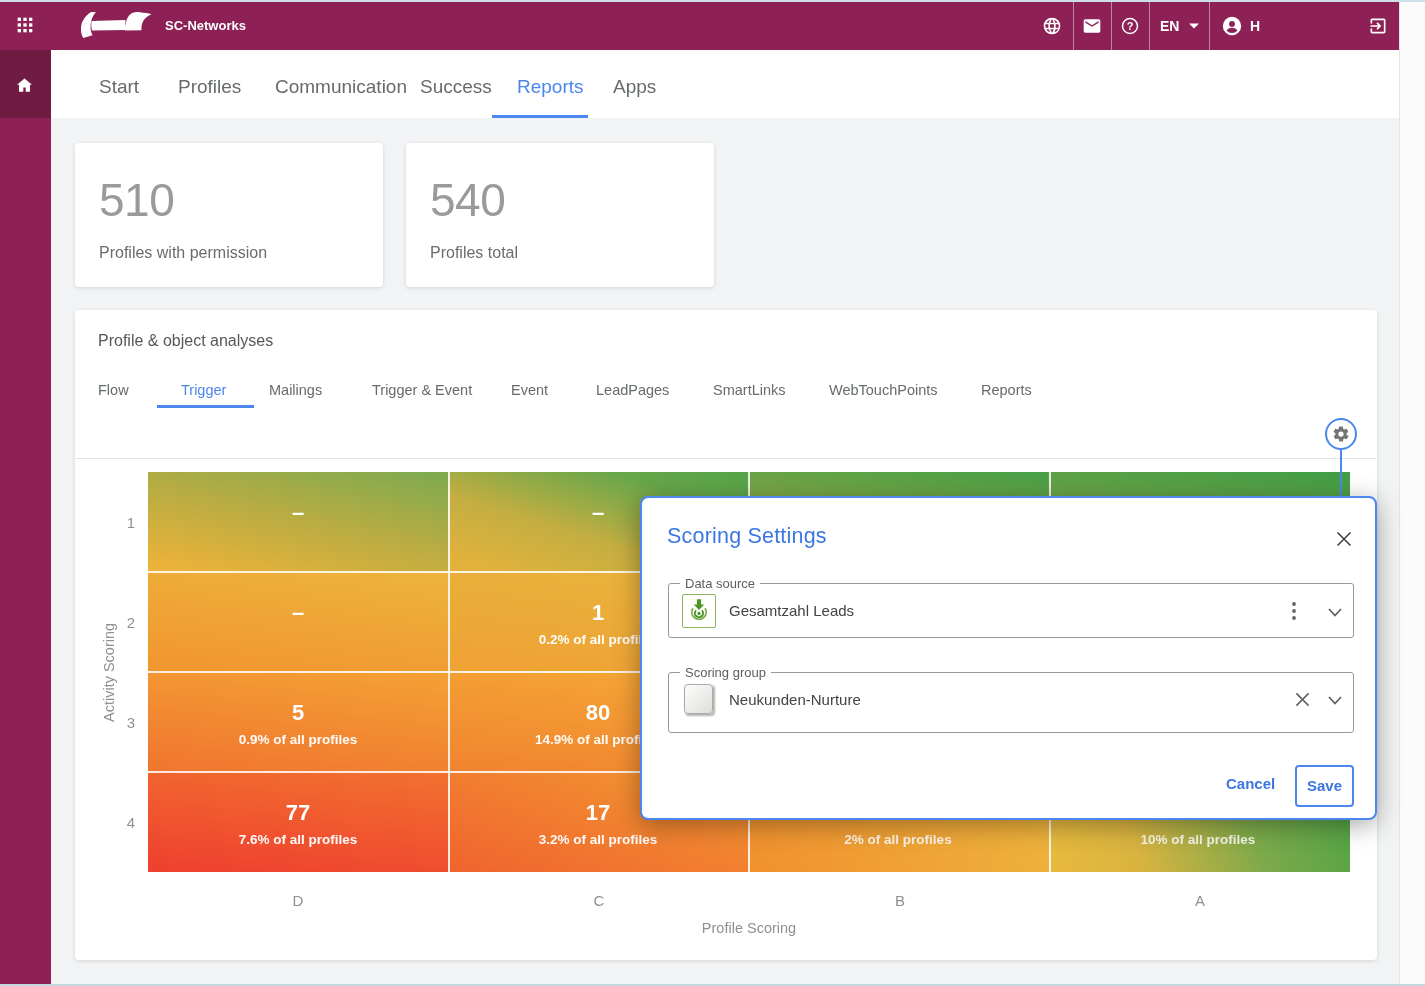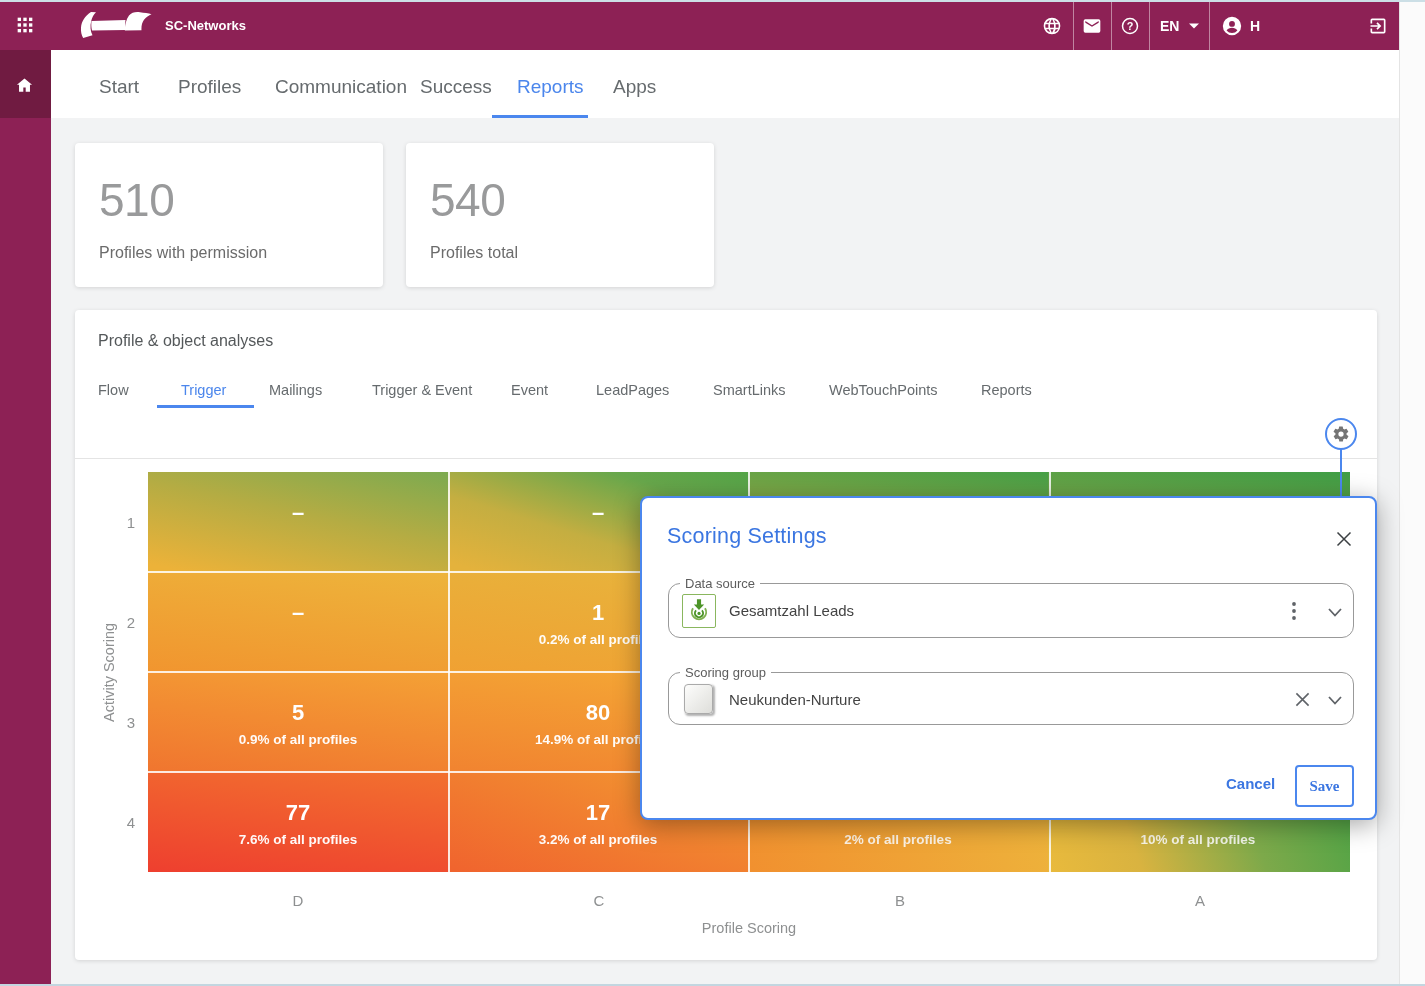--- a/index.html
+++ b/index.html
@@ -42,25 +42,25 @@
 .ylab { position:absolute; left:40px; width:20px; text-align:right; font-size:15px; color:#8e9091; }
 .xlab { position:absolute; top:582px; width:40px; text-align:center; font-size:15px; color:#8e9091; }
 #ylab-title { left:26px; top:412px; font-size:14.5px; color:#8e9091; transform:rotate(-90deg); transform-origin:left top; white-space:nowrap; }
 #xlab-title { left:609px; top:610px; width:130px; text-align:center; font-size:14.5px; color:#8e9091; }
 
 #gearline { left:1340px; top:447px; width:2px; height:50px; background:#4b87ee; }
 #gearcirc { left:1325px; top:418px; width:32px; height:32px; border-radius:50%; background:#fff; border:2px solid #4b87ee; }
 
 #modal { left:640px; top:496px; width:737px; height:324px; background:#fff; border:2px solid #4b87ee; border-radius:8px; box-shadow:0 5px 26px rgba(0,0,0,0.35); }
 #mtitle { left:25px; top:26px; font-size:21.5px; color:#3b76e1; font-weight:400; letter-spacing:0.2px; }
-.fieldset { position:absolute; left:26px; width:686px; border:1px solid #999; border-radius:12px; background:#fff; }
+.fieldset { position:absolute; left:26px; width:686px; border:1px solid #999; border-radius:3px; background:#fff; }
 .legend { position:absolute; left:11px; top:-8px; background:#fff; padding:0 5px; font-size:13px; color:#5d5d5d; }
 .ftext { position:absolute; left:60px; top:18px; font-size:15px; color:#434343; }
 #cancelbtn { left:584px; top:277px; font-size:15px; font-weight:700; color:#3b76e1; }
-#savebtn { left:653px; top:267px; width:59px; height:42px; border:2px solid #4b87ee; border-radius:4px; color:#3b76e1; font-size:15px; font-weight:700; text-align:center; line-height:38px; background:#fff;font-family:Liberation Serif, serif; }
+#savebtn { left:653px; top:267px; width:59px; height:42px; border:2px solid #4b87ee; border-radius:4px; color:#3b76e1; font-size:15px; font-weight:700; text-align:center; line-height:38px; background:#fff; }
 </style>
 </head>
 <body>
 <div id="page">
   <div class="abs" id="content"></div>
   <div class="abs" id="topline"></div>
   <div class="abs" id="botline"></div>
   <div class="abs" id="topbar"></div>
   <div class="abs" id="rightstrip"></div>
   <div class="abs" id="sidebar"></div>
@@ -228,21 +228,21 @@
       <div class="ftext">Gesamtzahl Leads</div>
       <svg class="abs" style="left:623px;top:17px" width="4" height="20" viewBox="0 0 4 20">
           <circle cx="2" cy="3" r="1.9" fill="#5f6368"></circle>
           <circle cx="2" cy="10" r="1.9" fill="#5f6368"></circle>
           <circle cx="2" cy="17" r="1.9" fill="#5f6368"></circle>
         </svg>
       <svg class="abs" style="left:659px;top:24px" width="14" height="9" viewBox="0 0 14 9">
           <path fill="none" stroke="#5f6368" stroke-width="1.8" d="M1 1 L7 7.5 L13 1"></path>
         </svg>
     </div>
-    <div class="fieldset" style="top:174px;height:53px;">
+    <div class="fieldset" style="top:174px;height:61px;">
       <div class="legend">Scoring group</div>
       <div class="abs" style="left:15px;top:11px;width:29px;height:30px;border:1px solid #aaa;border-radius:4px;background:linear-gradient(135deg,#fdfdfc,#dededa);box-shadow:1.5px 1.5px 2px rgba(0,0,0,0.3);"></div>
       <div class="ftext">Neukunden-Nurture</div>
       <svg class="abs" style="left:626px;top:19px" width="15" height="15" viewBox="0 0 16 16">
           <path stroke="#5f6368" stroke-width="1.7" d="M1.5 1.5 L14.5 14.5 M14.5 1.5 L1.5 14.5"></path>
         </svg>
       <svg class="abs" style="left:659px;top:23px" width="14" height="9" viewBox="0 0 14 9">
           <path fill="none" stroke="#5f6368" stroke-width="1.8" d="M1 1 L7 7.5 L13 1"></path>
         </svg>
     </div>

